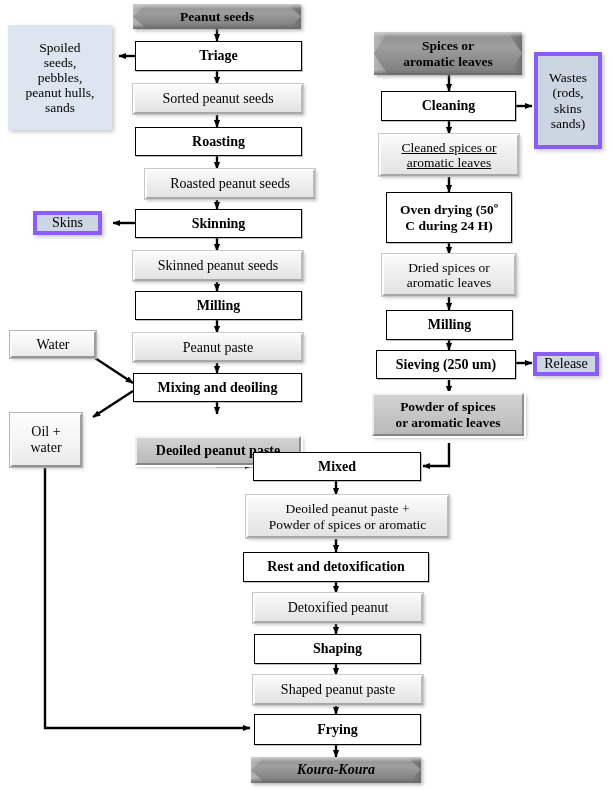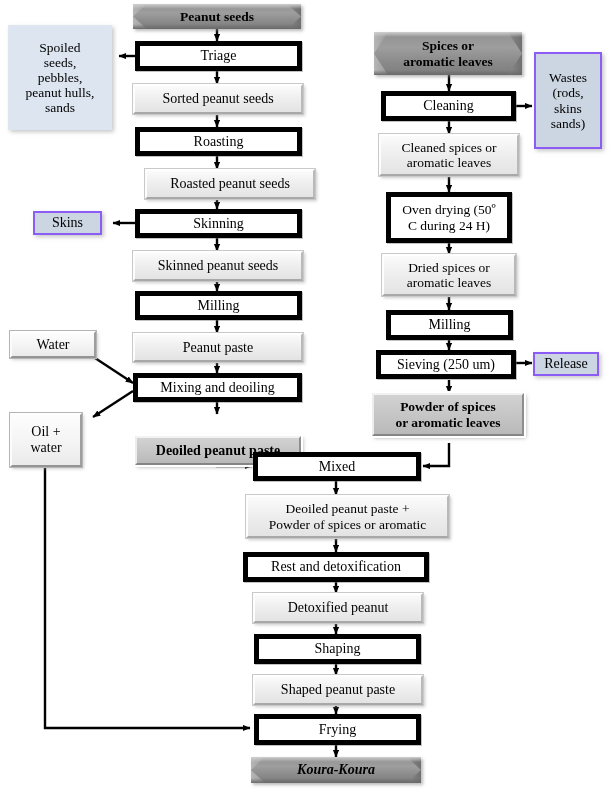--- a/index.html
+++ b/index.html
@@ -40,22 +40,23 @@
   .node .lbl {
     display: block;
     width: 100%;
     padding: 0 4px;
     white-space: pre-line;
   }
 
   
   .t-process {
     background: #ffffff;
-    border: 5px solid #000000;
+    border: 1px solid #000000;
     box-shadow: 1px 1px 0 rgba(120,120,120,0.45);
+    font-weight: bold;
   }
 
   
   .t-material {
     background: linear-gradient(180deg,#fbfbfb 0%, #efefef 45%, #e3e3e3 100%);
     border-top: 2px solid #ffffff;
     border-left: 2px solid #fdfdfd;
     border-right: 2px solid #b9b9b9;
     border-bottom: 2px solid #a8a8a8;
     outline: 1px solid #c9c9c9;
@@ -109,21 +110,21 @@
   .t-terminal.italic { font-style: italic; }
 
   
   .t-waste {
     background: #dce5f0;
     border: 1px solid #dfe6ef;
     box-shadow: 2px 2px 4px rgba(170,170,170,0.65);
   }
   .t-waste-b {
     background: #ccd6e2;
-    border: 2px solid #8b5cf6;
+    border: 4px solid #8b5cf6;
     box-shadow: 2px 2px 4px rgba(170,170,170,0.65);
   }
 
   
   .t-input {
     background: linear-gradient(180deg,#fdfdfd 0%, #f4f4f4 55%, #eaeaea 100%);
     border-top: 2px solid #ffffff;
     border-left: 2px solid #fcfcfc;
     border-right: 2px solid #9e9e9e;
     border-bottom: 2px solid #949494;
@@ -266,21 +267,21 @@
     <span class="lbl">Wastes
 (rods,
 skins
 sands)</span>
   </div>
 
   <div class="node t-process" style="left:381px; top:91px; width:135px; height:30px; font-size:14px;">
     <span class="lbl">Cleaning</span>
   </div>
 
-  <div class="node t-material" style="left:379px; top:134px; width:140px; height:42px; font-size:13.5px;">
+  <div class="node t-material" style="left:379px; top:134px; width:140px; height:42px; font-size:13.5px;text-decoration:underline;">
     <span class="lbl">Cleaned spices or
 aromatic leaves</span>
   </div>
 
   <div class="node t-process" style="left:386px; top:192px; width:126px; height:51px; font-size:13.5px;">
     <span class="lbl">Oven drying (50º
 C during 24 H)</span>
   </div>
 
   <div class="node t-material" style="left:382px; top:254px; width:134px; height:42px; font-size:13.5px;">

